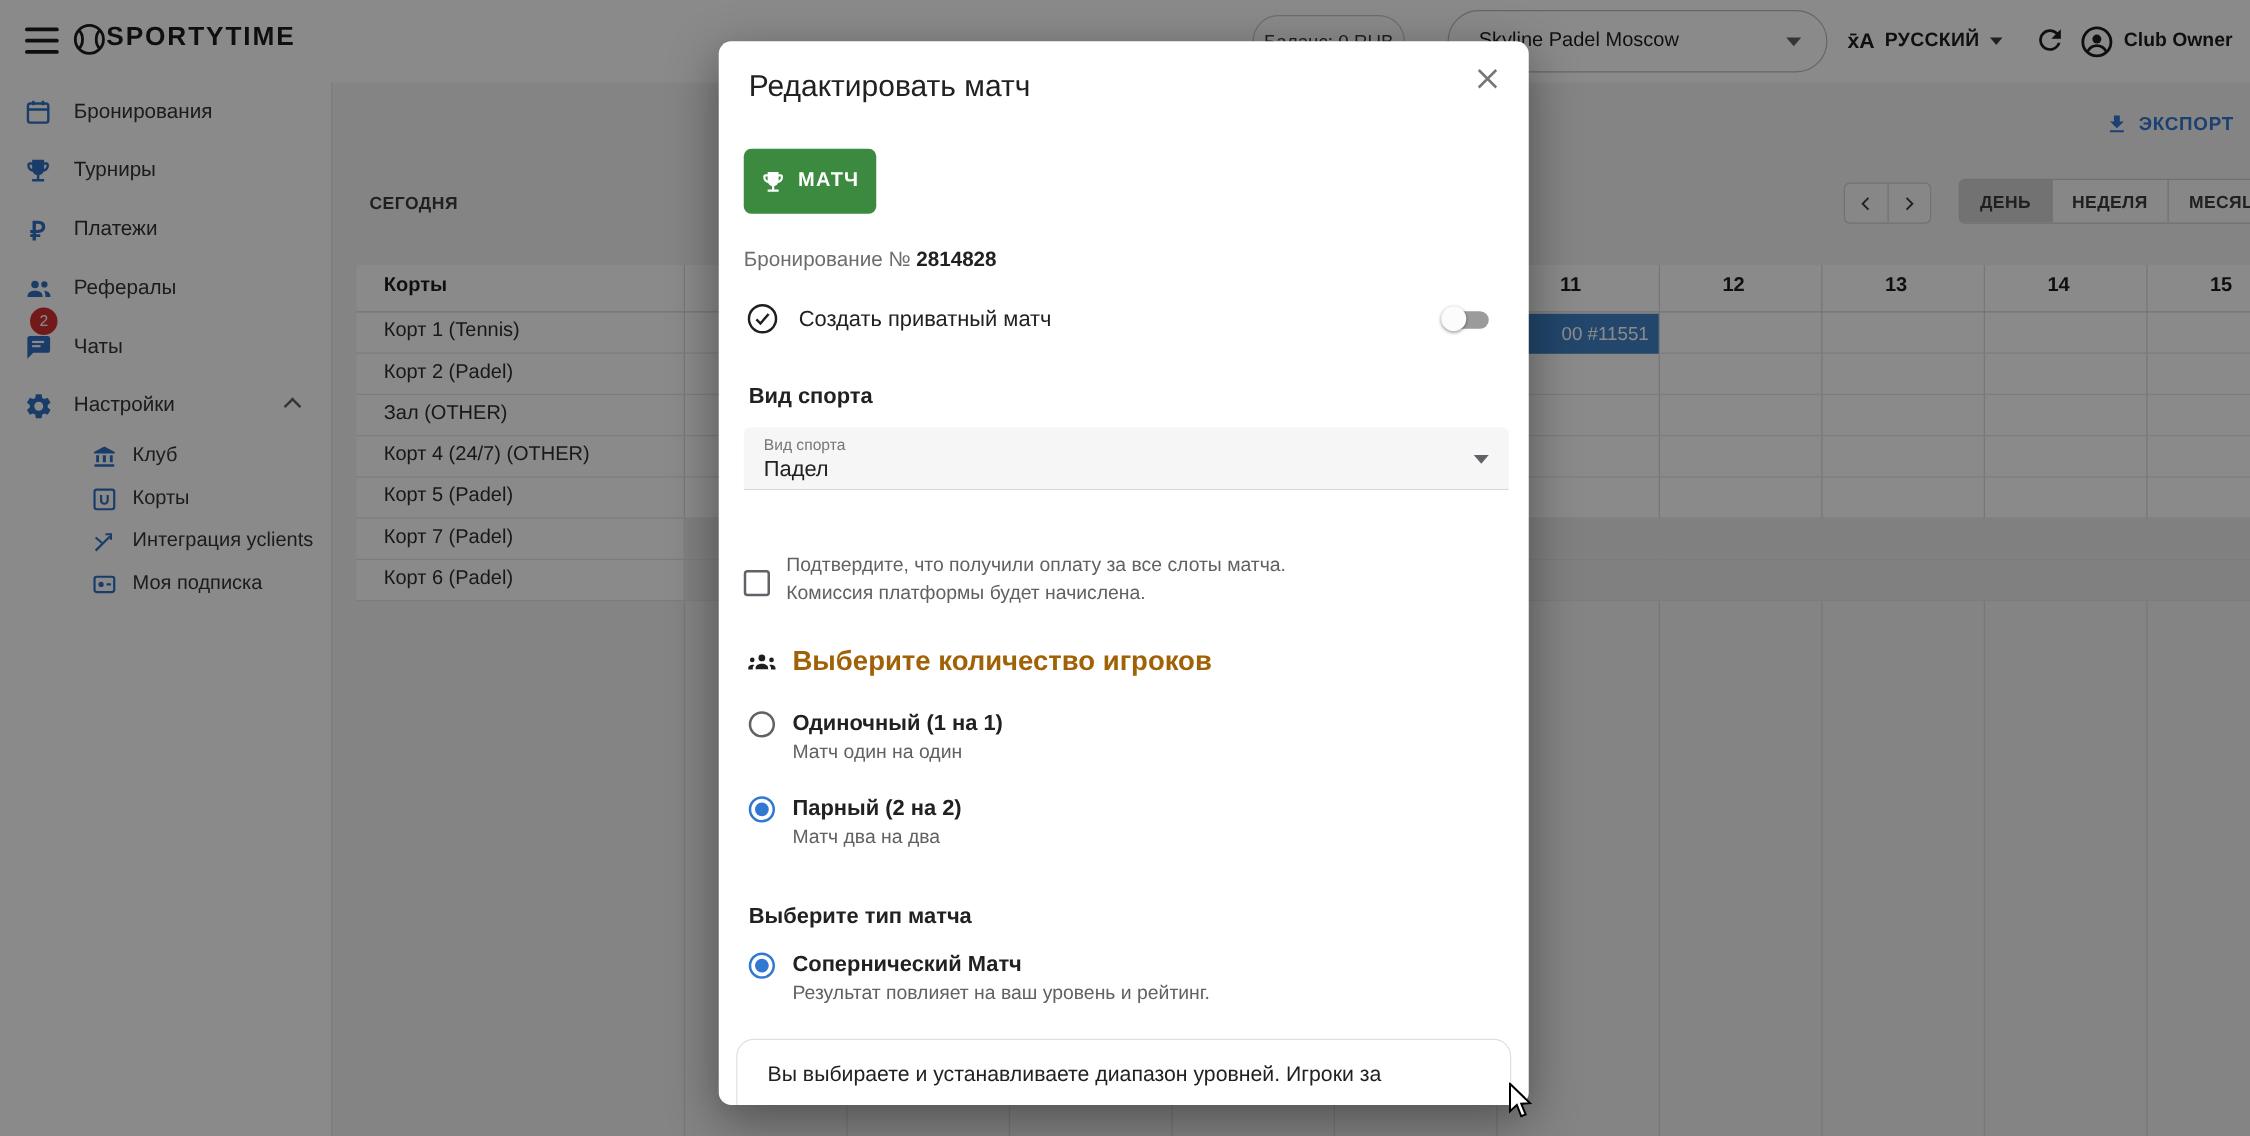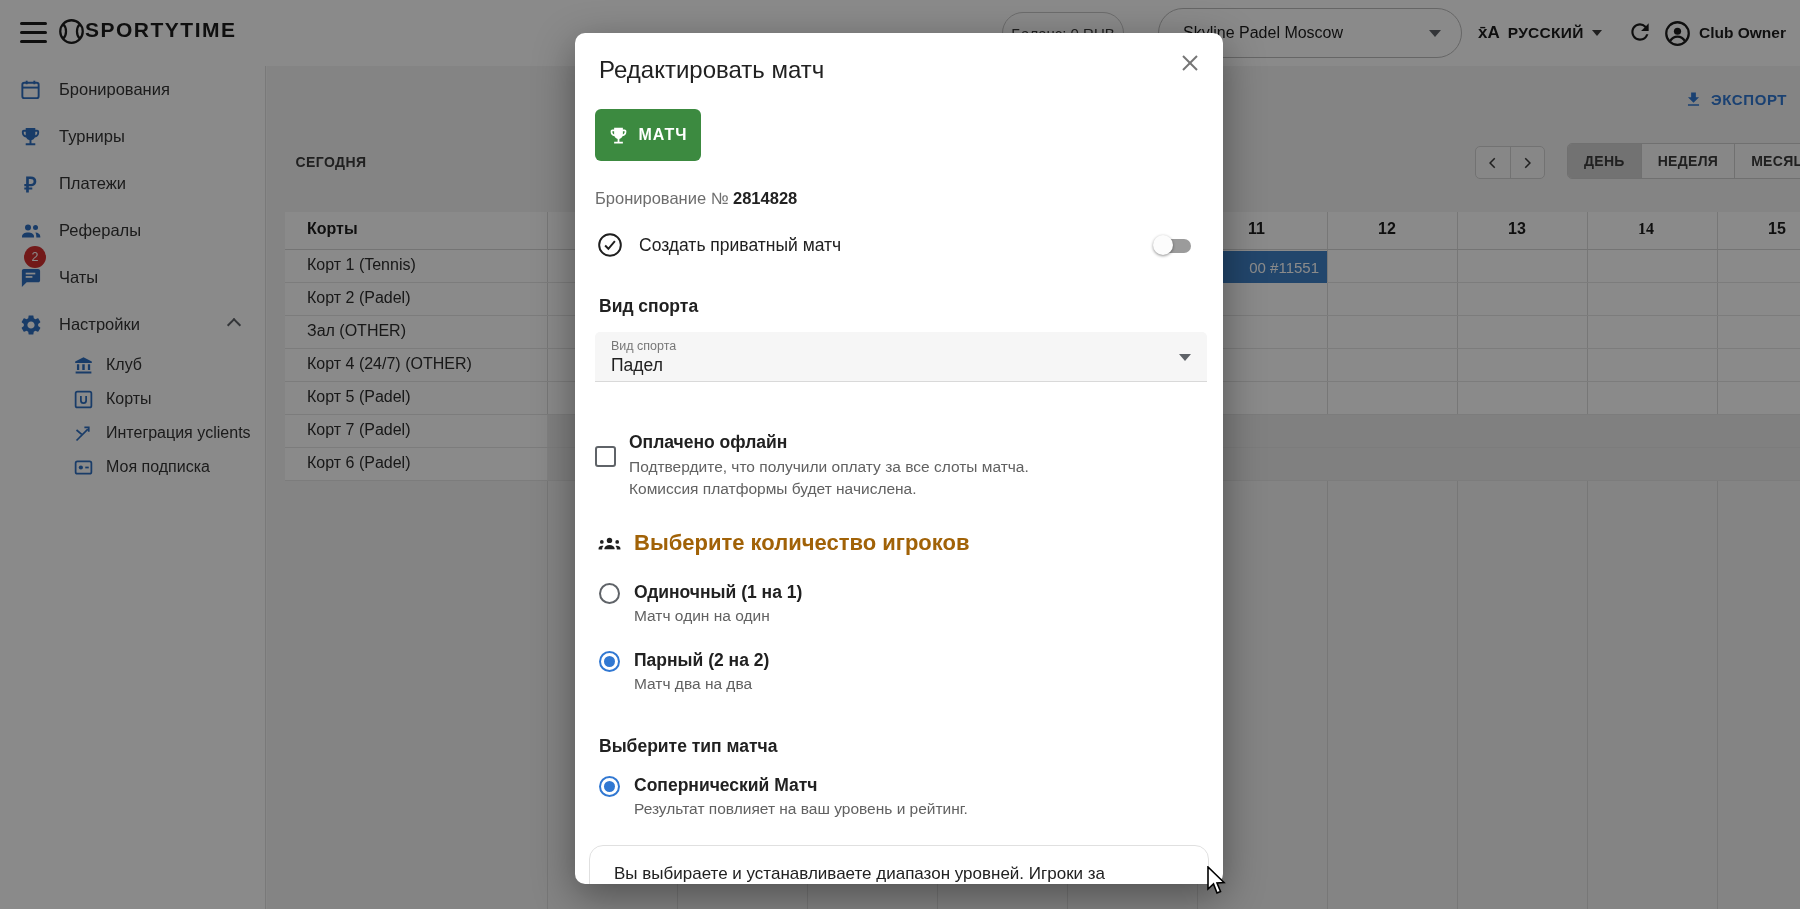--- a/index.html
+++ b/index.html
@@ -74,21 +74,21 @@
   .hour-col .hlbl { position:absolute; left:10px; top:8px; font-size:16px; font-weight:bold; color:#1d1d1d;margin-left:40px; }
   .booking { position:absolute; left:782px; top:39px; width:260px; height:32px; background:var(--booking,#3f8fd8);
     color:#fff; font-size:15px; display:flex; align-items:center; justify-content:flex-end; padding-right:8px; }
 
   
   .overlay { position:absolute; left:0; top:0; width:1800px; height:909px; background:rgba(0,0,0,0.46); z-index:10; }
   .modal { position:absolute; left:575px; top:33px; width:648px; height:851px; background:#fff; border-radius:10px;
     box-shadow:0 12px 40px rgba(0,0,0,.4); z-index:20; overflow:hidden; }
   .m-close { position:absolute; right:20px; top:18px; width:26px; height:26px; cursor:pointer; }
   .m-title { margin:22px 0 16px 24px; font-size:24px; color:#212121; line-height:30px; }
-  .m-match-btn { margin:24px 0 0 20px; width:106px; height:52px; border:none; border-radius:6px;
+  .m-match-btn { margin:34px 0 0 20px; width:106px; height:52px; border:none; border-radius:6px;
     background:var(--green,#388e3c); color:#fff; font-size:16px; font-weight:bold; letter-spacing:1px;
     display:flex; align-items:center; justify-content:center; gap:9px; font-family:inherit; cursor:pointer; }
   .m-booking { margin:28px 0 0 20px; font-size:16.5px; color:#6d6d6d; }
   .m-booking b { color:#212121; }
   .m-private { margin:24px 0 0 22px; display:flex; align-items:center; gap:16px; position:relative; }
   .m-private .plabel { font-size:17.5px; font-weight:500; color:#212121; }
   .switch { position:absolute; right:30px; top:1px; width:40px; height:24px; }
   .switch .track { position:absolute; left:4px; top:6px; width:34px; height:14px; border-radius:7px; background:#9b9b9b; }
   .switch .thumb { position:absolute; left:0; top:2px; width:20px; height:20px; border-radius:50%; background:#fcfcfc;
     box-shadow:0 1px 3px rgba(0,0,0,.45); }
@@ -309,21 +309,21 @@
           </div>
           <div class="hour-col" style="left: 912px;">
             <span class="hlbl">11</span>
           </div>
           <div class="hour-col" style="left: 1042px;">
             <span class="hlbl">12</span>
           </div>
           <div class="hour-col" style="left: 1172px;">
             <span class="hlbl">13</span>
           </div>
-          <div class="hour-col" style="left: 1302px; font-family: Liberation Serif, serif;">
+          <div class="hour-col" style="left: 1302px;">
             <span class="hlbl">14</span>
           </div>
           <div class="hour-col" style="left: 1432px;">
             <span class="hlbl">15</span>
           </div>
         </div>
       <div class="grid-headrow">
         <span class="courts-header">Корты</span>
       </div>
       <div id="court-rows">
@@ -394,21 +394,20 @@
 
     <div class="m-select">
       <span class="flabel">Вид спорта</span>
       <span class="fvalue">Падел</span>
       <span class="caret"></span>
     </div>
 
     <div class="m-paid">
       <span class="checkbox"></span>
       <div class="m-paid-txt">
-        <div class="t">Оплачено офлайн</div>
         <div class="d">Подтвердите, что получили оплату за все слоты матча. Комиссия платформы будет начислена.</div>
       </div>
     </div>
 
     <div class="m-players-h">
       <svg width="25" height="25" viewBox="0 0 24 24" fill="#1f1f1f">
         <circle cx="12" cy="9" r="2.6"></circle>
           <path d="M7.2 16.6c0-2 2.2-3.2 4.8-3.2s4.8 1.2 4.8 3.2v1H7.2z"></path>
         <circle cx="4.6" cy="10.5" r="1.8"></circle>
           <path d="M1.5 16.8c0-1.6 1.5-2.6 3.4-2.6.5 0 1 .1 1.4.2-.8.7-1.3 1.6-1.3 2.6v.8H1.5z"></path>

